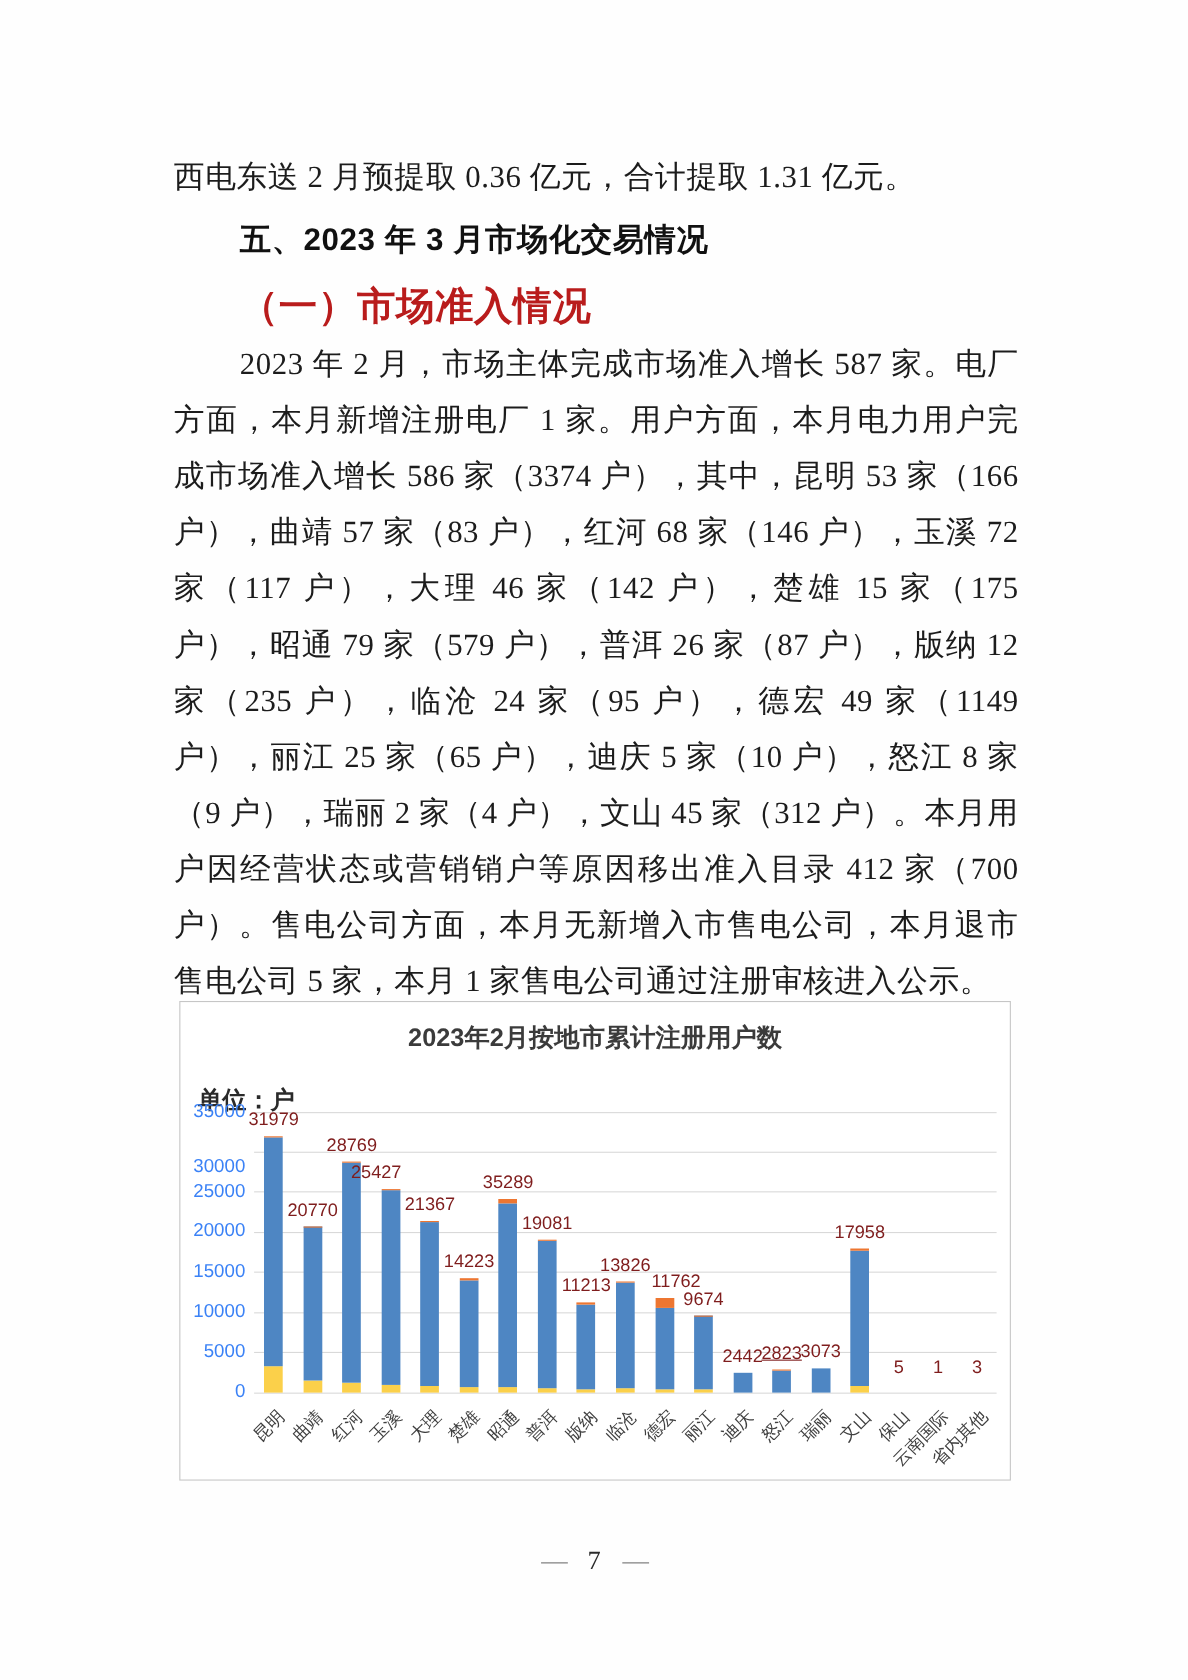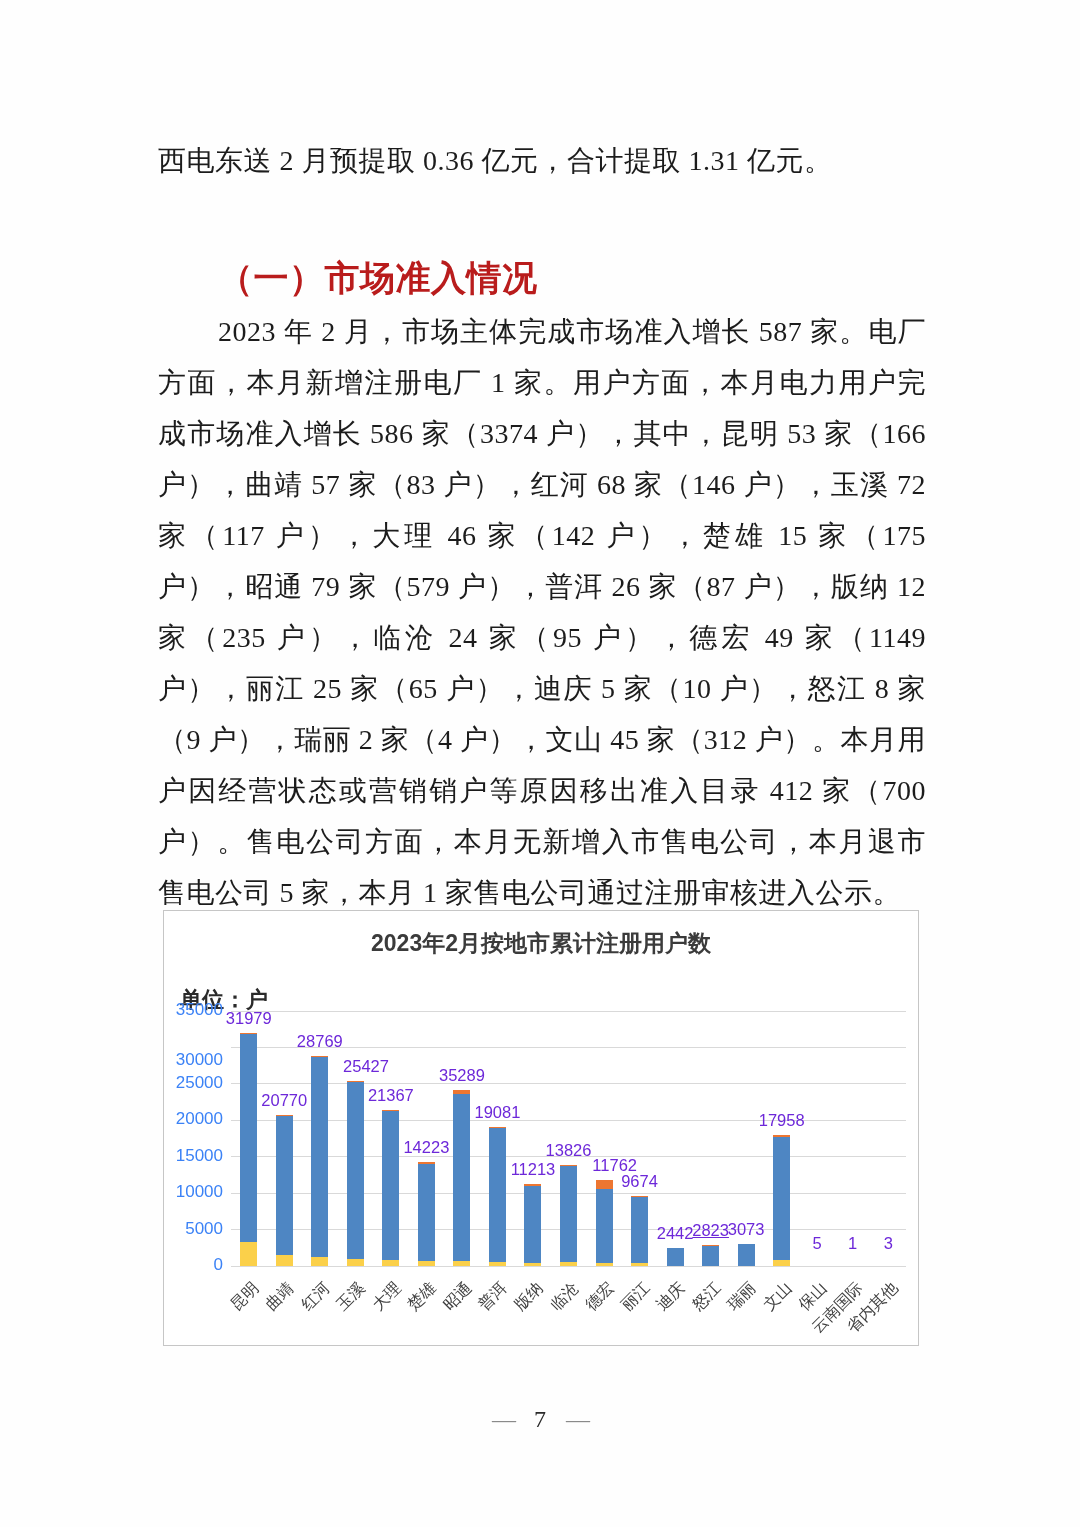--- a/index.html
+++ b/index.html
@@ -114,21 +114,21 @@
     text-align: right;
     font-size: 17px;
     color: #3b82f6;
   }
   .bar-seg { position: absolute; }
   .bar-value {
     position: absolute;
     width: 66px;
     text-align: center;
     font-size: 16.5px;
-    color: #6d28d9;
+    color: #7f1d1d;
     white-space: nowrap;
   }
   .cat-labels {
     position: absolute;
     left: 67px;
     top: 361px;
     width: 675px;
     height: 74px;
   }
   .cat-label {
@@ -154,20 +154,21 @@
   .footer .dash { color: #8a8a8a; letter-spacing: -2px; }
   .footer .num { margin: 0 14px; }
 </style>
 </head>
 <body>
 
 <div class="page">
 
   <div class="doc-line line-top">西电东送 2 月预提取 0.36 亿元，合计提取 1.31 亿元。</div>
 
+  <div class="doc-line heading1">五、2023 年 3 月市场化交易情况</div>
 
   <div class="doc-line heading2">（一）市场准入情况</div>
 
   <div class="doc-line paragraph">2023 年 2 月，市场主体完成市场准入增长 587 家。电厂方面，本月新增注册电厂 1 家。用户方面，本月电力用户完成市场准入增长 586 家（3374 户），其中，昆明 53 家（166 户），曲靖 57 家（83 户），红河 68 家（146 户），玉溪 72 家（117 户），大理 46 家（142 户），楚雄 15 家（175 户），昭通 79 家（579 户），普洱 26 家（87 户），版纳 12 家（235 户），临沧 24 家（95 户），德宏 49 家（1149 户），丽江 25 家（65 户），迪庆 5 家（10 户），怒江 8 家（9 户），瑞丽 2 家（4 户），文山 45 家（312 户）。本月用户因经营状态或营销销户等原因移出准入目录 412 家（700 户）。售电公司方面，本月无新增入市售电公司，本月退市售电公司 5 家，本月 1 家售电公司通过注册审核进入公示。</div>
 
   <div class="chart-box">
     <div class="chart-title">2023年2月按地市累计注册用户数</div>
 
 
     <div class="unit-label">单位：户</div>
@@ -197,21 +198,21 @@
         <div class="bar-seg" style="left: 44.7895px; width: 17px; bottom: 10.9286px; height: 139.791px; background: rgb(78, 134, 195);"></div>
         <div class="bar-seg" style="left: 44.7895px; width: 17px; bottom: 150.72px; height: 0.604714px; background: rgb(237, 118, 49);"></div>
         <div class="bar-value" style="left: 20.2895px; bottom: 156.324px;">20770</div>
         <div class="bar-seg" style="left: 80.3158px; width: 17px; bottom: 0px; height: 9.10714px; background: rgb(251, 208, 74);"></div>
         <div class="bar-seg" style="left: 80.3158px; width: 17px; bottom: 9.10714px; height: 199.432px; background: rgb(78, 134, 195);"></div>
         <div class="bar-seg" style="left: 80.3158px; width: 17px; bottom: 208.539px; height: 1.06371px; background: rgb(237, 118, 49);"></div>
         <div class="bar-value" style="left: 55.8158px; bottom: 214.603px;">28769</div>
         <div class="bar-seg" style="left: 115.842px; width: 17px; bottom: 0px; height: 7.28571px; background: rgb(251, 208, 74);"></div>
         <div class="bar-seg" style="left: 115.842px; width: 17px; bottom: 7.28571px; height: 177.116px; background: rgb(78, 134, 195);"></div>
         <div class="bar-seg" style="left: 115.842px; width: 17px; bottom: 184.401px; height: 0.852429px; background: rgb(237, 118, 49);"></div>
-        <div class="bar-value" style="left: 102px; bottom: 190.254px; text-align: center;">25427</div>
+        <div class="bar-value" style="left: 78px; bottom: 190.254px; text-align: center;">25427</div>
         <div class="bar-seg" style="left: 151.368px; width: 17px; bottom: 0px; height: 5.68286px; background: rgb(251, 208, 74);"></div>
         <div class="bar-seg" style="left: 151.368px; width: 17px; bottom: 5.68286px; height: 148.956px; background: rgb(78, 134, 195);"></div>
         <div class="bar-seg" style="left: 151.368px; width: 17px; bottom: 154.639px; height: 1.03457px; background: rgb(237, 118, 49);"></div>
         <div class="bar-value" style="left: 126.868px; bottom: 160.674px;">21367</div>
         <div class="bar-seg" style="left: 186.895px; width: 17px; bottom: 0px; height: 5.1px; background: rgb(251, 208, 74);"></div>
         <div class="bar-seg" style="left: 186.895px; width: 17px; bottom: 5.1px; height: 97.2497px; background: rgb(78, 134, 195);"></div>
         <div class="bar-seg" style="left: 186.895px; width: 17px; bottom: 102.35px; height: 1.275px; background: rgb(237, 118, 49);"></div>
         <div class="bar-value" style="left: 162.395px; bottom: 108.625px;">14223</div>
         <div class="bar-seg" style="left: 222.421px; width: 17px; bottom: 0px; height: 4.51714px; background: rgb(251, 208, 74);"></div>
         <div class="bar-seg" style="left: 222.421px; width: 17px; bottom: 4.51714px; height: 167.775px; background: rgb(78, 134, 195);"></div>

